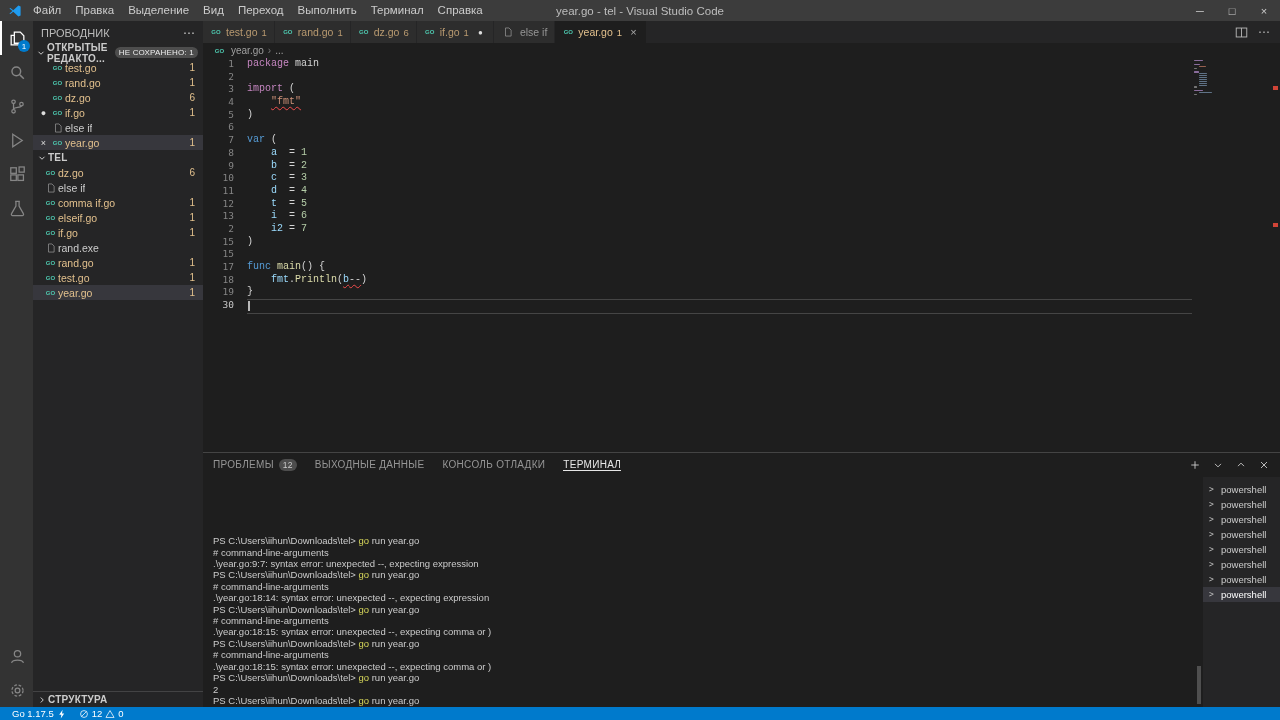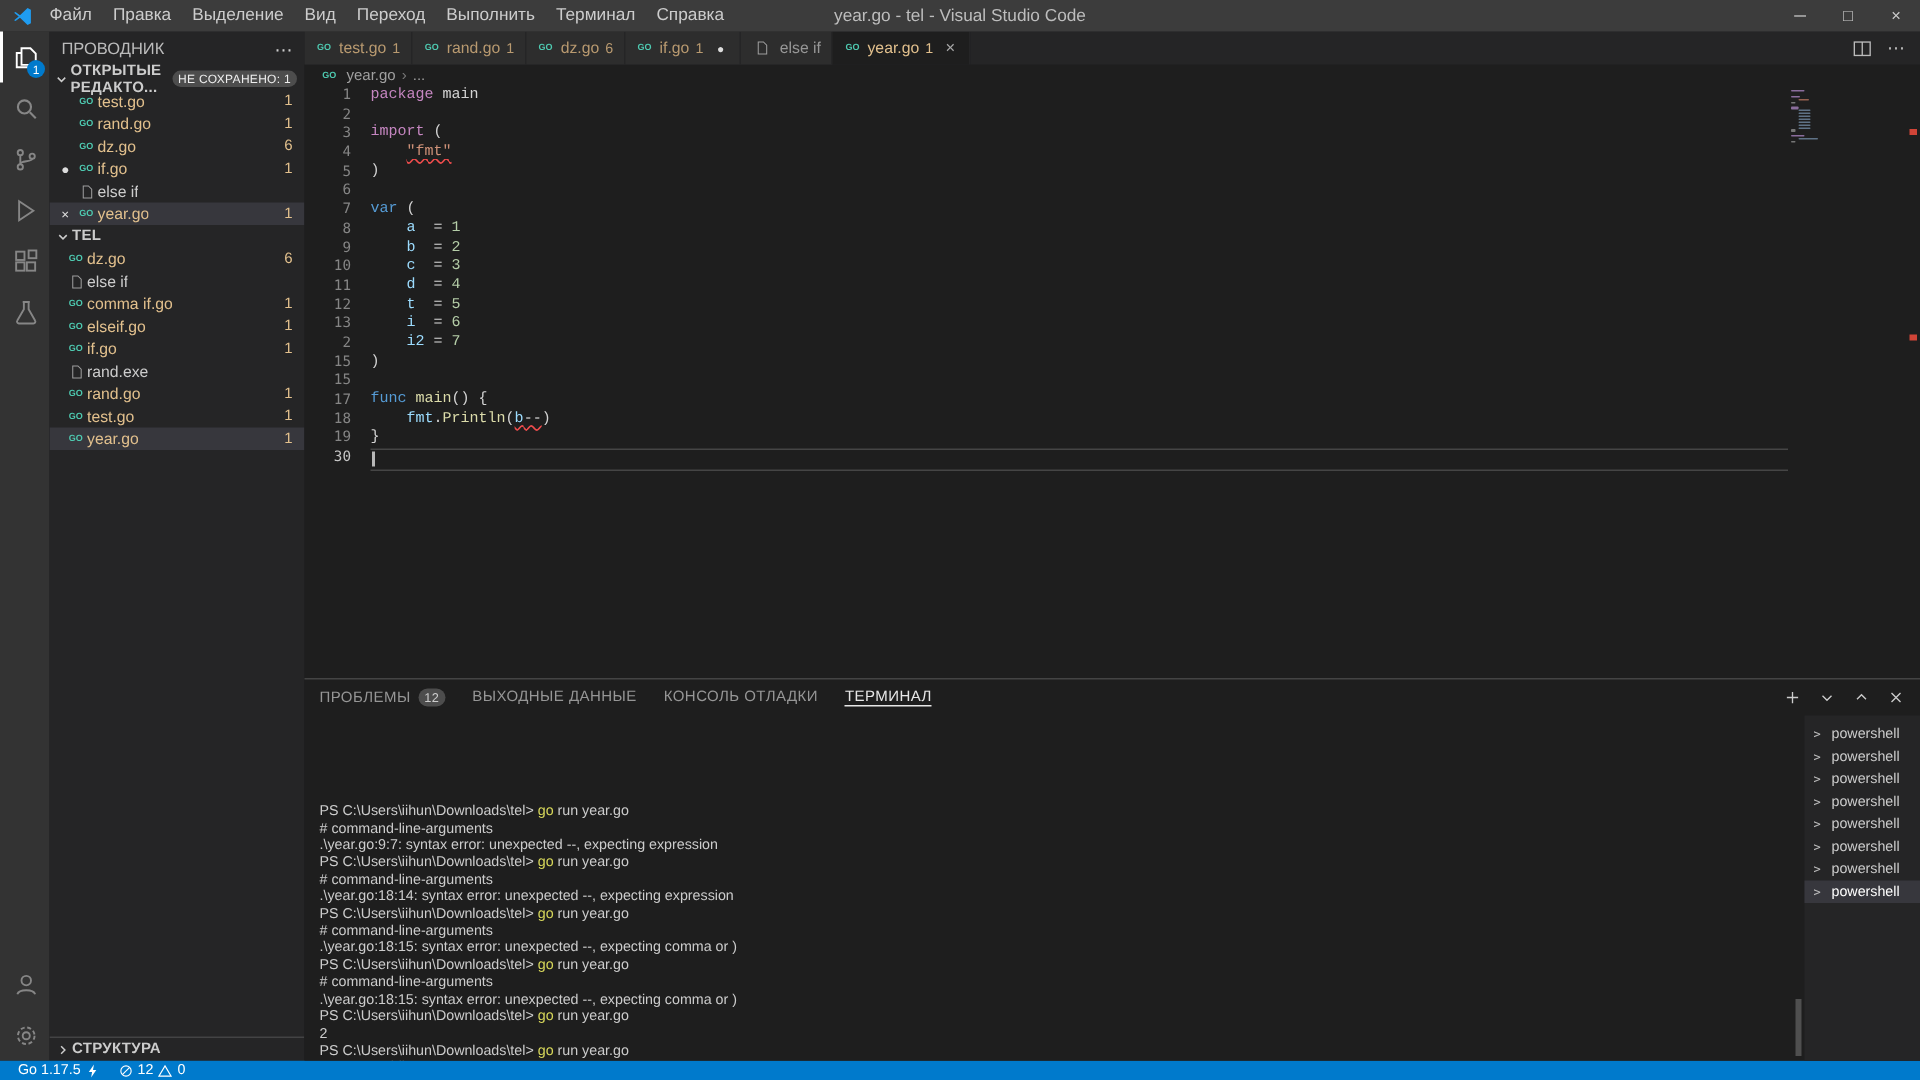--- a/index.html
+++ b/index.html
@@ -78,21 +78,21 @@
   .cursor-caret{position:absolute;left:1px;top:242.5px;width:1.5px;height:10.5px;background:#b8b8b8;z-index:3}
   .minimap{width:88px;flex:0 0 auto;position:relative}
   .mm{position:absolute;left:2px;top:2px;width:24px}
   .mm-line{height:1.9px}
   .mm-bar{display:block;height:1.2px;border-radius:.5px}
   .ovr-mark{position:absolute;right:2px;width:5px;height:4px;background:#d04437}
 
   
   .panel{height:254px;flex:0 0 auto;border-top:1px solid #444;display:flex;flex-direction:column;background:#1e1e1e}
   .panel-header{height:24px;display:flex;align-items:center;padding-left:10px;flex:0 0 auto}
-  .p-tab{font-size:10px;color:#969696;margin-right:18px;height:100%;display:flex;align-items:flex-end;gap:5px;letter-spacing:.3px;border-bottom:1px solid transparent;box-sizing:border-box;cursor:default}
+  .p-tab{font-size:10px;color:#969696;margin-right:18px;height:100%;display:flex;align-items:center;gap:5px;letter-spacing:.3px;border-bottom:1px solid transparent;box-sizing:border-box;cursor:default}
   .p-tab.active{color:#e7e7e7;border-bottom-color:#e7e7e7}
   .p-badge{background:#4d4d4d;color:#ccc;border-radius:7px;font-size:8.5px;padding:0 4px;height:12px;line-height:12px}
   .panel-actions{margin-left:auto;display:flex;align-items:center;gap:11px;padding-right:10px;color:#ccc}
   .panel-actions svg{width:12px;height:12px}
   .panel-body{flex:1;display:flex;min-height:0}
   .terminal{flex:1;position:relative;padding:24px 0 0 10px;font-family:Liberation Sans, sans-serif;font-size:9.5px;line-height:11.4px;white-space:pre;overflow:hidden}
   .term-line{min-height:11.4px}
   .tseg.d{color:#cccccc}
   .tseg.y{color:#d7d75a}
   .term-scroll{position:absolute;right:2px;bottom:3px;width:4px;height:38px;background:#4f4f4f}

